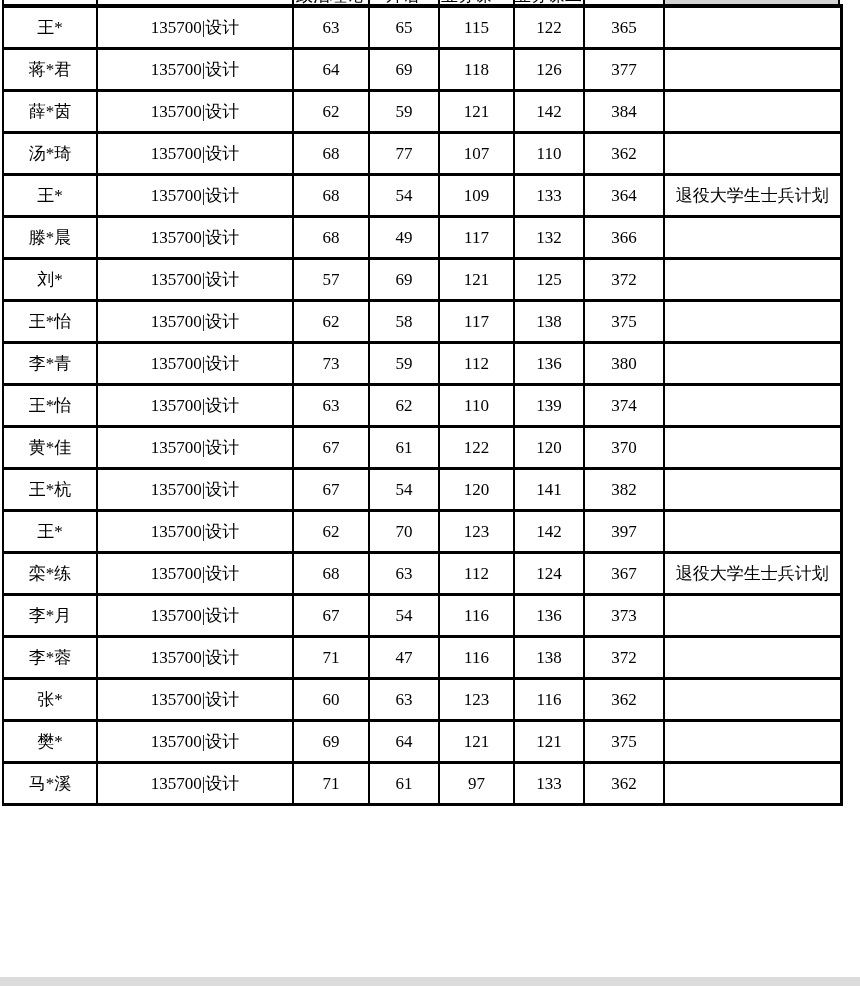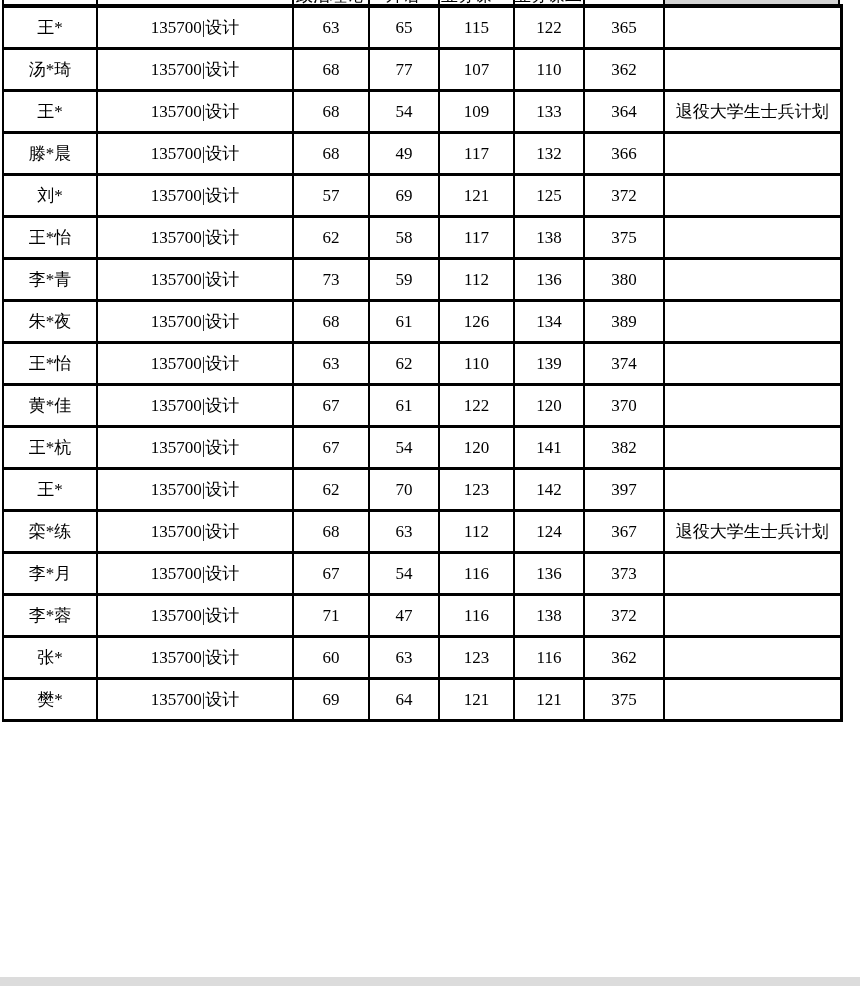--- a/index.html
+++ b/index.html
@@ -88,20 +88,40 @@
         <td>王*</td>
         <td>135700|设计</td>
         <td>63</td>
         <td>65</td>
         <td>115</td>
         <td>122</td>
         <td>365</td>
         <td></td>
       </tr>
       <tr>
+        <td>蒋*君</td>
+        <td>135700|设计</td>
+        <td>64</td>
+        <td>69</td>
+        <td>118</td>
+        <td>126</td>
+        <td>377</td>
+        <td></td>
+      </tr>
+      <tr>
+        <td>薛*茵</td>
+        <td>135700|设计</td>
+        <td>62</td>
+        <td>59</td>
+        <td>121</td>
+        <td>142</td>
+        <td>384</td>
+        <td></td>
+      </tr>
+      <tr>
         <td>汤*琦</td>
         <td>135700|设计</td>
         <td>68</td>
         <td>77</td>
         <td>107</td>
         <td>110</td>
         <td>362</td>
         <td></td>
       </tr>
       <tr>
@@ -148,30 +168,20 @@
         <td>李*青</td>
         <td>135700|设计</td>
         <td>73</td>
         <td>59</td>
         <td>112</td>
         <td>136</td>
         <td>380</td>
         <td></td>
       </tr>
       <tr>
-        <td>朱*夜</td>
-        <td>135700|设计</td>
-        <td>68</td>
-        <td>61</td>
-        <td>126</td>
-        <td>134</td>
-        <td>389</td>
-        <td></td>
-      </tr>
-      <tr>
         <td>王*怡</td>
         <td>135700|设计</td>
         <td>63</td>
         <td>62</td>
         <td>110</td>
         <td>139</td>
         <td>374</td>
         <td></td>
       </tr>
       <tr>
@@ -247,16 +257,26 @@
       <tr>
         <td>樊*</td>
         <td>135700|设计</td>
         <td>69</td>
         <td>64</td>
         <td>121</td>
         <td>121</td>
         <td>375</td>
         <td></td>
       </tr>
+      <tr>
+        <td>马*溪</td>
+        <td>135700|设计</td>
+        <td>71</td>
+        <td>61</td>
+        <td>97</td>
+        <td>133</td>
+        <td>362</td>
+        <td></td>
+      </tr>
     </tbody>
 </table>
 
 <div class="bottom-strip"></div>
 
 </body></html>

